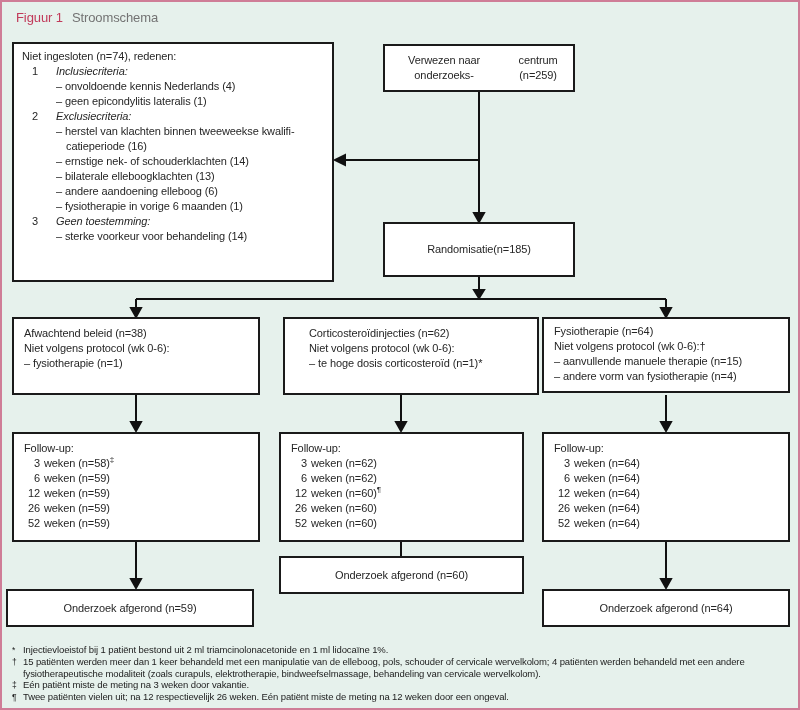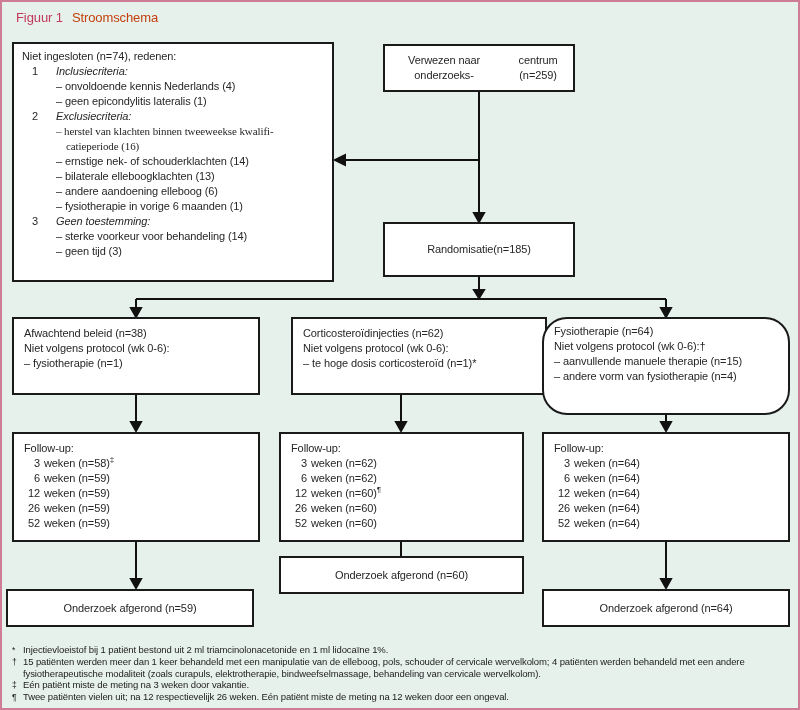--- a/index.html
+++ b/index.html
@@ -4,30 +4,30 @@
 <style>
   :root{
     --bg:#e6f1ec; --frame:#cf7d97; --accent:#c13a5a; --ink:#262626; --boxline:#1a1a1a;
   }
   body{margin:0;background:#fff;font-family:"Liberation Sans",sans-serif;}
   .canvas{position:relative;width:800px;height:710px;box-sizing:border-box;
           background:var(--bg);border:2px solid var(--frame);color:var(--ink);
           font-size:11px;line-height:15px;letter-spacing:-0.1px;overflow:hidden;}
   .fig-title{position:absolute;left:14px;top:8px;font-size:13px;line-height:16px;}
   .fig-label{color:var(--accent);font-weight:normal;margin-right:9px;}
-  .fig-name{color:#c2410c;}
+  .fig-name{color:#737373;}
   .box{position:absolute;background:#fff;border:2px solid var(--boxline);box-sizing:border-box;}
   .centered{display:flex;flex-direction:row;align-items:center;justify-content:center;text-align:center;}
   .pad{padding:5px 8px;}
   .pad2{padding:7px 10px;}
   .grow{display:flex;}
   .gnum{width:34px;padding-left:10px;box-sizing:border-box;flex:none;}
   .glabel{font-style:italic;}
   .reason{padding-left:44px;text-indent:-10px;}
-  .wrap2{white-space:pre-wrap;font-family:Liberation Serif, serif;}
+  .wrap2{white-space:pre-wrap;}
   .fu-row{padding-left:2px;}
   .wk{display:inline-block;min-width:14px;text-align:right;margin-right:4px;}
   sup{font-size:8px;line-height:0;}
   .footnotes{position:absolute;left:10px;top:642px;width:782px;font-size:9.5px;line-height:11.5px;color:#222;}
   .fn{display:flex;}
   .fn-sym{flex:none;width:11px;font-size:8.5px;padding-top:0.5px;}
   .fn-text{flex:1;}
   .connectors{position:absolute;left:0;top:0;pointer-events:none;}
 </style>
 </head>
@@ -89,49 +89,48 @@
 catieperiode (16)</div>
       <div class="reason">– ernstige nek- of schouderklachten (14)</div>
       <div class="reason">– bilaterale elleboogklachten (13)</div>
       <div class="reason">– andere aandoening elleboog (6)</div>
       <div class="reason">– fysiotherapie in vorige 6 maanden (1)</div>
       <div class="grow">
         <span class="gnum">3</span>
         <span class="glabel">Geen toestemming:</span>
       </div>
       <div class="reason">– sterke voorkeur voor behandeling (14)</div>
-      <div class="reason">– geen tijd (3)</div>
     </div>
   </div>
 
   <div class="box centered" style="left:381px;top:42px;width:192px;height:48px;">
     <div>Verwezen naar onderzoeks-</div>
     <div>centrum (n=259)</div>
   </div>
 
   <div class="box centered" style="left:381px;top:220px;width:192px;height:55px;">
     <div>Randomisatie</div>
     <div>(n=185)</div>
   </div>
 
   <div class="box" style="left:10px;top:315px;width:248px;height:78px;">
     <div class="pad2">
       <div>Afwachtend beleid (n=38)</div>
       <div>Niet volgens protocol (wk 0-6):</div>
       <div>– fysiotherapie (n=1)</div>
     </div>
   </div>
-  <div class="box" style="left:289px;top:315px;width:256px;height:78px;">
+  <div class="box" style="left:281px;top:315px;width:256px;height:78px;padding-left:14px;">
     <div class="pad2">
       <div>Corticosteroïdinjecties (n=62)</div>
       <div>Niet volgens protocol (wk 0-6):</div>
       <div>– te hoge dosis corticosteroïd (n=1)*</div>
     </div>
   </div>
-  <div class="box" style="left:540px;top:315px;width:248px;height:98px;border-radius:25px;">
+  <div class="box" style="left:540px;top:315px;width:248px;height:76px;">
     <div class="pad2" style="padding-top:5px;">
       <div>Fysiotherapie (n=64)</div>
       <div>Niet volgens protocol (wk 0-6):†</div>
       <div>– aanvullende manuele therapie (n=15)</div>
       <div>– andere vorm van fysiotherapie (n=4)</div>
     </div>
   </div>
 
   <div class="box" style="left:10px;top:430px;width:248px;height:110px;">
     <div class="pad2">

